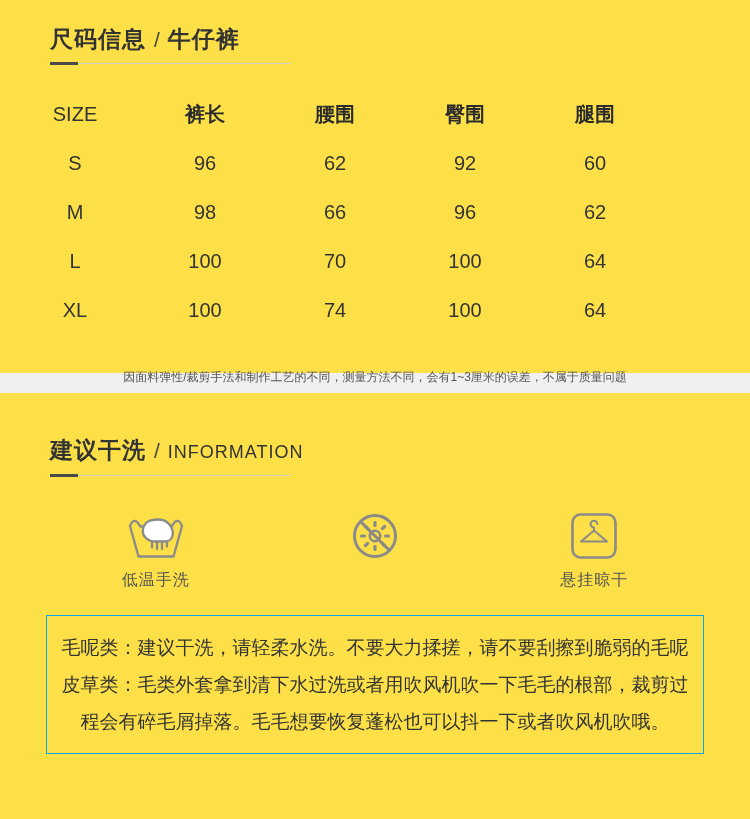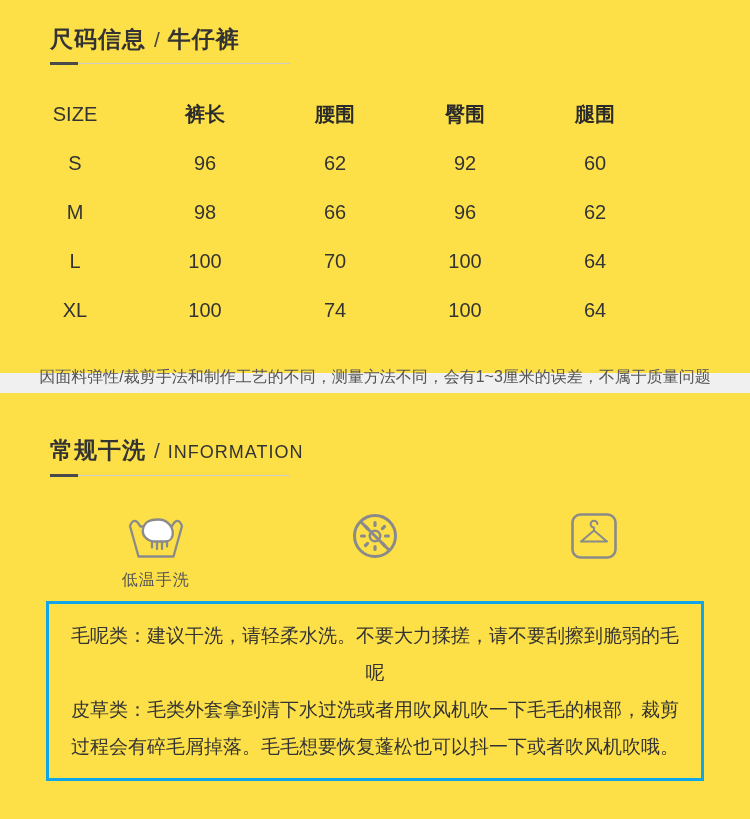--- a/index.html
+++ b/index.html
@@ -31,36 +31,36 @@
     border-collapse:collapse; table-layout:fixed; text-align:center;
   }
   .size-table th { height:50px; font-size:20px; font-weight:bold; color:#2b2b2b; }
   .size-table th.latin { font-weight:400; font-size:20px; color:#333; }
   .size-table td { height:49px; font-size:20px; font-weight:400; color:#333; }
 
   
   .disclaimer { position:relative; margin-top:24px; height:36px; width:750px; }
   .disclaimer .band { position:absolute; left:0; right:0; bottom:2px; height:20px; background:#f0f0f0; }
   .disclaimer .txt {
-    position:relative; text-align:center; font-size:16px; color:#555;
+    position:relative; text-align:center; font-size:12px; color:#555;
     line-height:36px; white-space:nowrap;
   }
 
   
   .wash-icons { display:flex; justify-content:space-around; margin:32px 58px 0 58px;gap:24px; }
   .wash-item { width:122px; text-align:center; }
   .icon-box { height:54px; display:flex; align-items:center; justify-content:center; }
   .wash-label { margin-top:7px; font-size:16px; color:#555; letter-spacing:1px; }
 
   svg.care-icon { display:block; }
 
   
   .care-box {
-    width:658px; margin:10px auto 0 auto;
-    border:3px solid #0ea5e9;
+    width:658px; margin:24px auto 0 auto;
+    border:1px solid #0ea5e9;
     padding:13px 14px;
     text-align:center;
     font-size:19px; line-height:37px; color:#333;
   }
 </style>
 </head>
 <body>
 
 <div class="page">
 
@@ -118,21 +118,21 @@
     </tbody>
   </table>
 
   <div class="disclaimer">
     <div class="band"></div>
     <div class="txt">因面料弹性/裁剪手法和制作工艺的不同，测量方法不同，会有1~3厘米的误差，不属于质量问题</div>
   </div>
 
   <div class="sec-header second">
     <div class="sec-title-row">
-      <span class="sec-title">常规干洗</span>
+      <span class="sec-title">建议干洗</span>
       <span class="sec-sep">/</span>
       <span class="sec-sub">INFORMATION</span>
     </div>
     <div class="title-underline">
       <span class="dark"></span>
       <span class="light"></span>
     </div>
   </div>
 
   <div class="wash-icons">
@@ -179,20 +179,21 @@
     <div class="wash-item">
       <div class="icon-box">
         <svg class="care-icon" width="48" height="48" viewBox="0 0 48 48">
           <g fill="none" stroke="#8a8a8a" stroke-linecap="round" stroke-linejoin="round">
             <rect x="2.5" y="2.5" width="43" height="43" rx="8" stroke-width="2.6"></rect>
             <path d="M24,18.5 L24,15.5 A3.4,3.4 0 1 1 27.4,12.1" stroke-width="2"></path>
             <path d="M24,18.5 L11,29.5 L37,29.5 Z" stroke-width="2"></path>
           </g>
         </svg>
       </div>
+      <div class="wash-label">悬挂晾干</div>
     </div>
 
 
   </div>
 
   <div class="care-box">
     <div class="care-p">毛呢类：建议干洗，请轻柔水洗。不要大力揉搓，请不要刮擦到脆弱的毛呢</div>
     <div class="care-p">皮草类：毛类外套拿到清下水过洗或者用吹风机吹一下毛毛的根部，裁剪过程会有碎毛屑掉落。毛毛想要恢复蓬松也可以抖一下或者吹风机吹哦。</div>
   </div>
 

